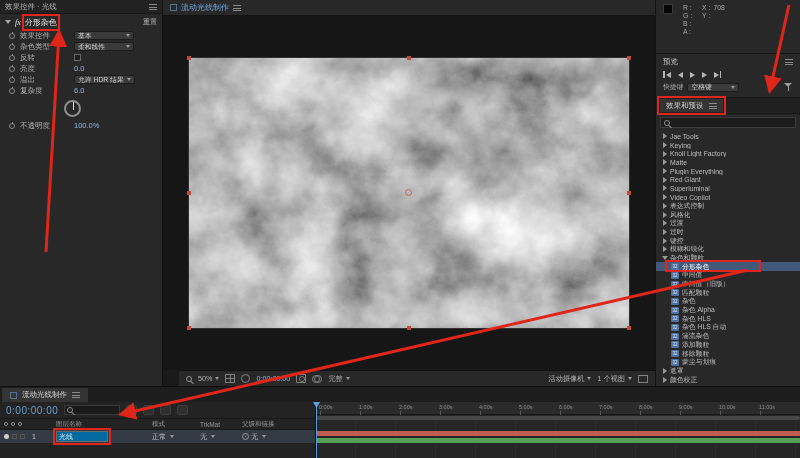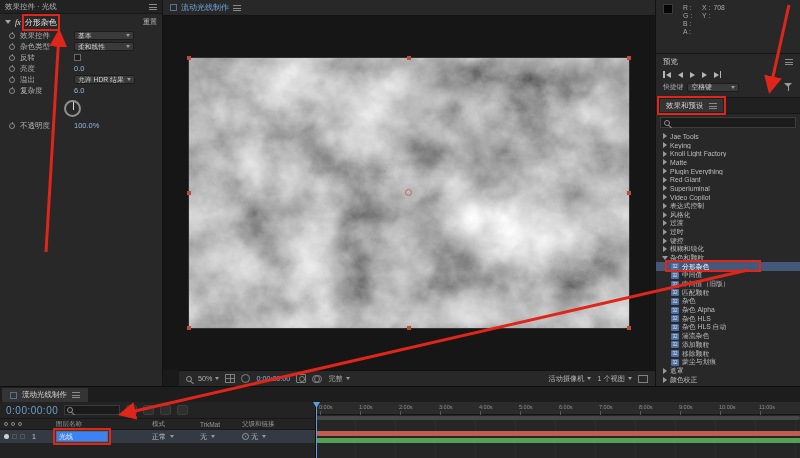--- a/index.html
+++ b/index.html
@@ -105,21 +105,21 @@
 .w-chip{width:10px;flex:none}
 .w-name{width:96px;flex:none}
 .w-mode{width:48px;flex:none}
 .w-trk{width:42px;flex:none}
 .w-par{width:70px;flex:none}
 .hdot{width:4px;height:4px;border-radius:50%;border:1px solid #8a8a8a}
 .tl-lrow{height:13px;display:flex;align-items:center;padding-left:4px;font-size:7px;background:#333a44}
 .eyedot{width:5px;height:5px;border-radius:50%;background:#cfcfcf}
 .dimsq{width:5px;height:5px;border:1px solid #555}
 .chip{width:7px;height:7px;background:#cf8a3b;border-radius:1px}
-.lname{width:52px;height:11px;background:#3b82f6;border:1px solid #6a6a6a;color:#eee;font-size:7px;padding:0 2px;font-family:inherit}
+.lname{width:52px;height:11px;background:#0369a1;border:1px solid #6a6a6a;color:#eee;font-size:7px;padding:0 2px;font-family:inherit}
 .dmini{display:flex;align-items:center;gap:2px;color:#c0c0c0}
 .pw{width:7px;height:7px;border:1px solid #9a9a9a;border-radius:50%;position:relative;flex:none}
 .pw::after{content:'';position:absolute;left:2px;top:2px;width:1px;height:1px;background:#9a9a9a}
 .tl-right{flex:1;position:relative;background:#262626;background-image:repeating-linear-gradient(90deg,transparent 0 39px,#2d2d2d 39px 40px)}
 .ruler{height:13px;border-bottom:1px solid #161616;position:relative;background:#2b2b2b}
 .tick{position:absolute;top:2px;font-size:5.5px;color:#8f8f8f;white-space:nowrap}
 .tick::after{content:'';position:absolute;left:1px;top:7px;width:1px;height:4px;background:#585858}
 .workarea{height:4px;background:#474747;margin-top:1px;border-radius:2px}
 .bar{position:absolute;left:0;right:0;height:5px}
 .bar.red{top:29px;background:#c25b52}

